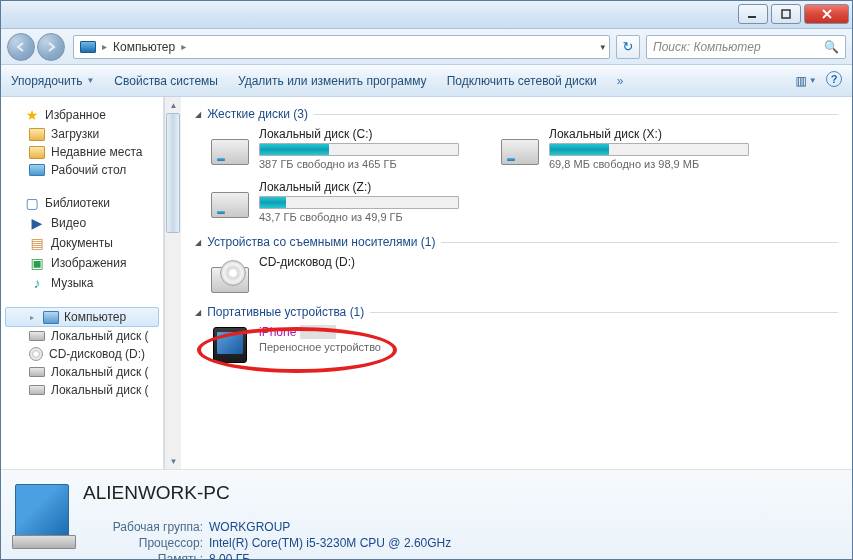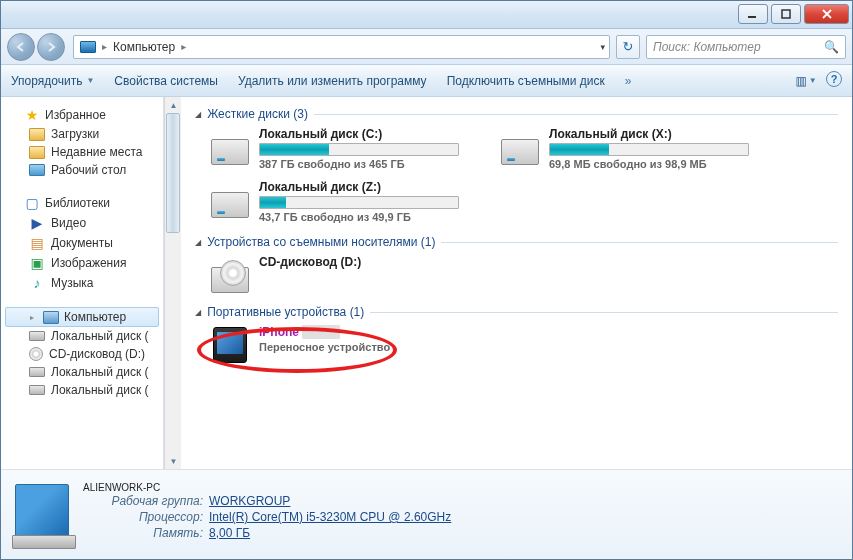--- a/index.html
+++ b/index.html
@@ -60,21 +60,21 @@
 .scrollarrow { position:absolute; left:0; width:17px; height:16px; display:flex; align-items:center; justify-content:center; font-size:8px; color:#5a7a9a; }
 .scrollarrow.up { top:0; }
 .scrollarrow.dn { bottom:0; }
 
 .main { flex:1; background:#fff; padding:10px 14px; overflow:hidden; }
 .section { margin-bottom:12px; }
 .sechead { display:flex; align-items:center; gap:6px; color:#1a4a8a; margin-bottom:6px; }
 .sechead .arrow { font-size:8px; color:#555; }
 .secline { flex:1; height:1px; background:#d0dce8; }
 .drives { display:flex; flex-wrap:wrap; gap:10px 40px; padding-left:14px; }
-.drive { display:flex; gap:8px; width:250px;font-weight:bold; }
+.drive { display:flex; gap:8px; width:250px; }
 .drive .dicon { width:42px; height:38px; display:flex; align-items:flex-end; justify-content:center; }
 .hddbox { width:38px; height:26px; background:linear-gradient(#f0f0f0,#c8c8c8); border:1px solid #888; border-radius:2px; position:relative; }
 .hddbox::after { content:""; position:absolute; bottom:3px; left:5px; width:8px; height:3px; background:linear-gradient(#5ab0e0,#1a7ab0); border-radius:1px; }
 .cdbox { width:38px; height:26px; background:linear-gradient(#f0f0f0,#c8c8c8); border:1px solid #888; border-radius:2px; position:relative; }
 .cdbox::before { content:""; position:absolute; top:-8px; left:8px; width:24px; height:24px; border-radius:50%; background:radial-gradient(circle,#fff 18%,#d8d8d8 30%,#f4f4f4 55%,#c8c8c8 75%,#e8e8e8); border:1px solid #aaa; }
 .phonebox { width:34px; height:36px; background:linear-gradient(#3a3a3a,#1a1a1a); border:1px solid #000; border-radius:3px; position:relative; }
 .phonebox::before { content:""; position:absolute; top:4px; left:3px; right:3px; height:22px; background:linear-gradient(135deg,#5aa0e0,#1a5aa0); border-radius:1px; }
 .drive .info { flex:1; }
 .drive .name { color:#222; margin-bottom:2px; }
 .drive .bar { height:13px; border:1px solid #b0b0b0; border-radius:1px; background:#f0f0f0; margin-bottom:2px; overflow:hidden; }
@@ -82,24 +82,24 @@
 .drive .stat { color:#666; font-size:11px; }
 .drive.redacted .name span { background:#e0e0e0; color:#e0e0e0; padding:0 12px; border-radius:1px; }
 
 .highlight-ellipse { position:absolute; border:4px solid #e62020; border-radius:50%/50%; pointer-events:none; }
 
 
 .details { height:90px; border-top:1px solid #d8e2ec; background:linear-gradient(#f6fafd,#eaf2fa); display:flex; align-items:flex-start; padding:8px 14px; gap:14px; }
 .details .bigpc { width:54px; height:54px; background:linear-gradient(135deg,#4aa0e0 40%,#1a6ab0); border:1px solid #2a6a9a; border-radius:2px; position:relative; margin-top:6px; }
 .details .bigpc::after { content:""; position:absolute; bottom:-12px; left:-4px; width:62px; height:12px; background:linear-gradient(#e0e0e0,#b0b0b0); border:1px solid #888; border-radius:1px; }
 .details .props { padding-top:4px; }
-.details .pcname { font-size:10px; color:#222; margin-bottom:1px; }
+.details .pcname { font-size:19px; color:#222; margin-bottom:16px; }
 .details .prop { display:flex; margin-bottom:2px; }
-.details .plabel { width:126px; text-align:right; color:#4a6a8a; padding-right:6px;font-style:italic; }
-.details .pval { color:#1a4a8a;text-decoration:underline; }
+.details .plabel { width:126px; text-align:right; color:#4a6a8a; padding-right:6px; }
+.details .pval { color:#1a4a8a; }
 </style>
 </head>
 <body>
 
 <div class="window">
 
   <div class="titlebar">
     <div class="btn">
         <svg viewBox="0 0 10 10">
           <rect y="7" width="8" height="2" fill="#333"></rect>
@@ -146,21 +146,21 @@
     </div>
   </div>
 
   <div class="toolbar">
     <div class="item">
         <span>Упорядочить</span>
         <span class="chev">▼</span>
       </div>
     <div class="item">Свойства системы</div>
     <div class="item">Удалить или изменить программу</div>
-    <div class="item">Подключить съемными диск</div>
+    <div class="item">Подключить сетевой диски</div>
     <span style="color:#4a7aa8">»</span>
     <div class="right">
       <div class="iconbtn">▥<span class="chev" style="margin-left:2px">▼</span></div>
       <div class="iconbtn" style="color:#1a6ab0;font-weight:bold;border:1.5px solid #4a8ac0;border-radius:50%;width:16px;height:16px;font-size:11px">?</div>
     </div>
   </div>
 
   <div class="body">
     <div class="sidebar">
       <div class="group">

